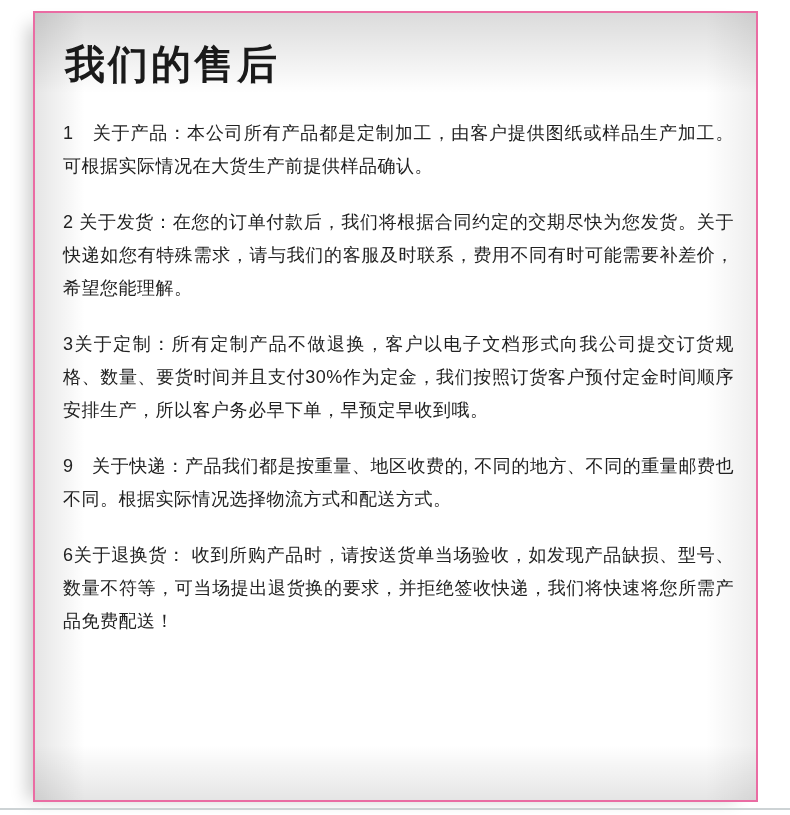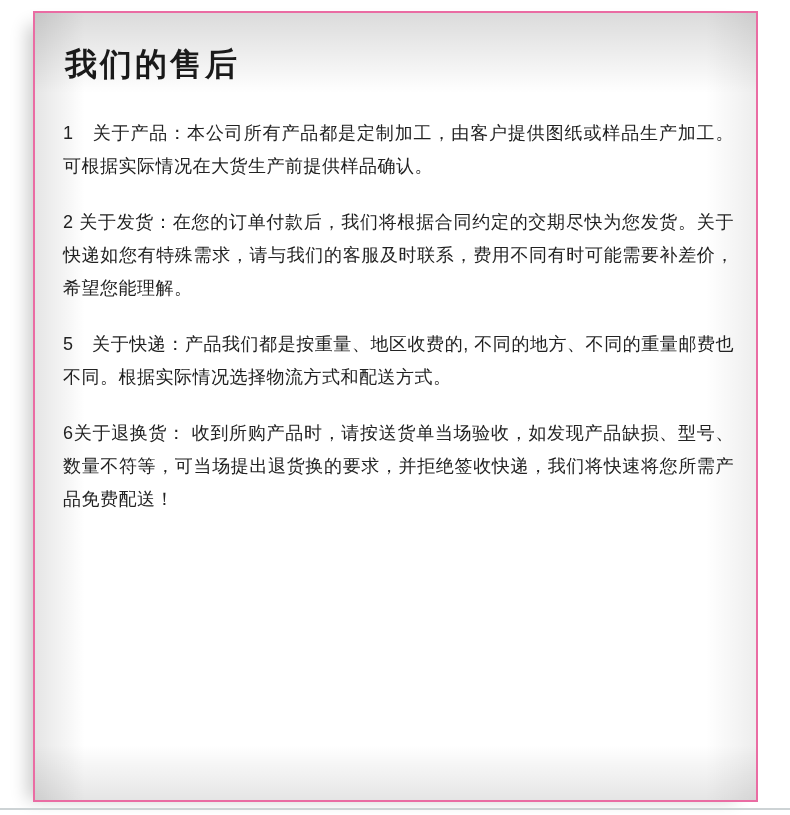--- a/index.html
+++ b/index.html
@@ -38,21 +38,21 @@
       linear-gradient(to right,  rgba(0,0,0,0.10) 0, rgba(0,0,0,0) 50px),
       linear-gradient(to left,   rgba(0,0,0,0.07) 0, rgba(0,0,0,0) 50px);
     box-shadow: -14px 6px 16px -8px rgba(0,0,0,0.20);
   }
   .card-inner {
     padding: 26px 22px 0 28px;
   }
   .page-title {
     margin: 0;
     padding-left: 2px;
-    font-size: 32px;
+    font-size: 40px;
     line-height: 50px;
     font-weight: bold;
     letter-spacing: 3px;
     color: var(--title_color);
   }
   .policies {
     margin-top: 28px;
   }
   .policy-item {
     margin: 0 0 23px 0;
@@ -74,20 +74,21 @@
 </head>
 <body>
 
 <div class="page">
   <div class="policy-card">
     <div class="card-inner">
       <h1 class="page-title">我们的售后</h1>
       <div class="policies">
         <p class="policy-item">1　关于产品：本公司所有产品都是定制加工，由客户提供图纸或样品生产加工。可根据实际情况在大货生产前提供样品确认。</p>
         <p class="policy-item">2 关于发货：在您的订单付款后，我们将根据合同约定的交期尽快为您发货。关于快递如您有特殊需求，请与我们的客服及时联系，费用不同有时可能需要补差价，希望您能理解。</p>
-        <p class="policy-item">5　关于快递：产品我们都是按重量、地区收费的, 不同的地方、不同的重量邮费也不同。根据实际情况选择物流方式和配送方式。</p>
+        <p class="policy-item">3关于定制：所有定制产品不做退换，客户以电子文档形式向我公司提交订货规格、数量、要货时间并且支付30%作为定金，我们按照订货客户预付定金时间顺序安排生产，所以客户务必早下单，早预定早收到哦。</p>
+        <p class="policy-item">9　关于快递：产品我们都是按重量、地区收费的, 不同的地方、不同的重量邮费也不同。根据实际情况选择物流方式和配送方式。</p>
         <p class="policy-item">6关于退换货： 收到所购产品时，请按送货单当场验收，如发现产品缺损、型号、数量不符等，可当场提出退货换的要求，并拒绝签收快递，我们将快速将您所需产品免费配送！</p>
 
       </div>
     </div>
   </div>
   <div class="bottom-divider"></div>
 </div>
 
 </body></html>

